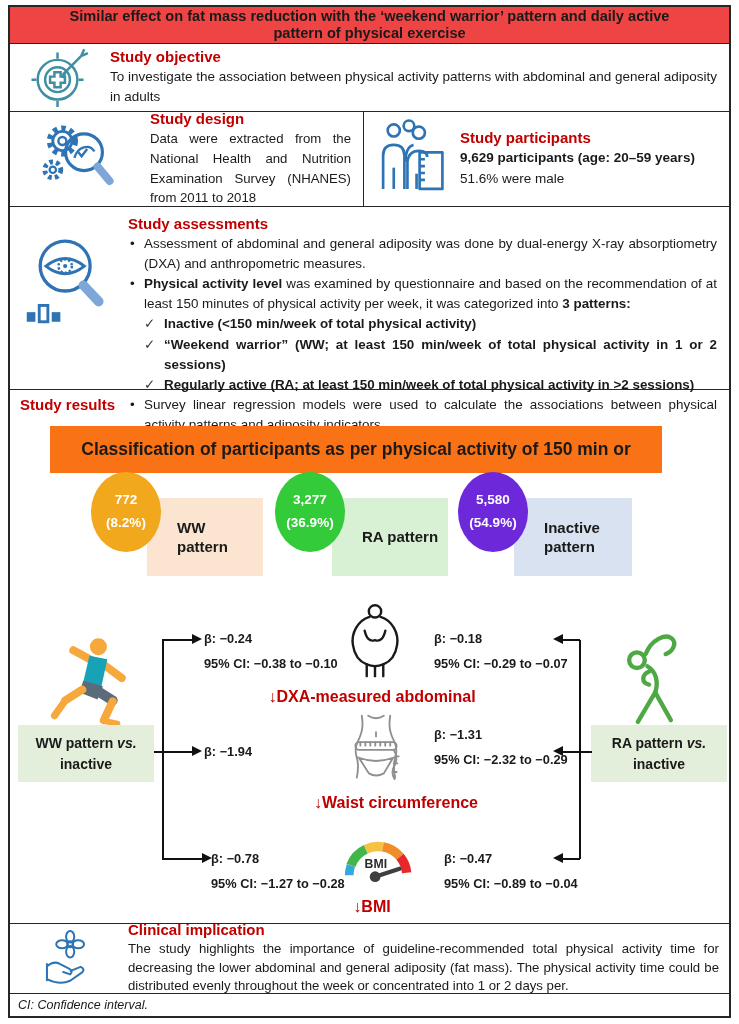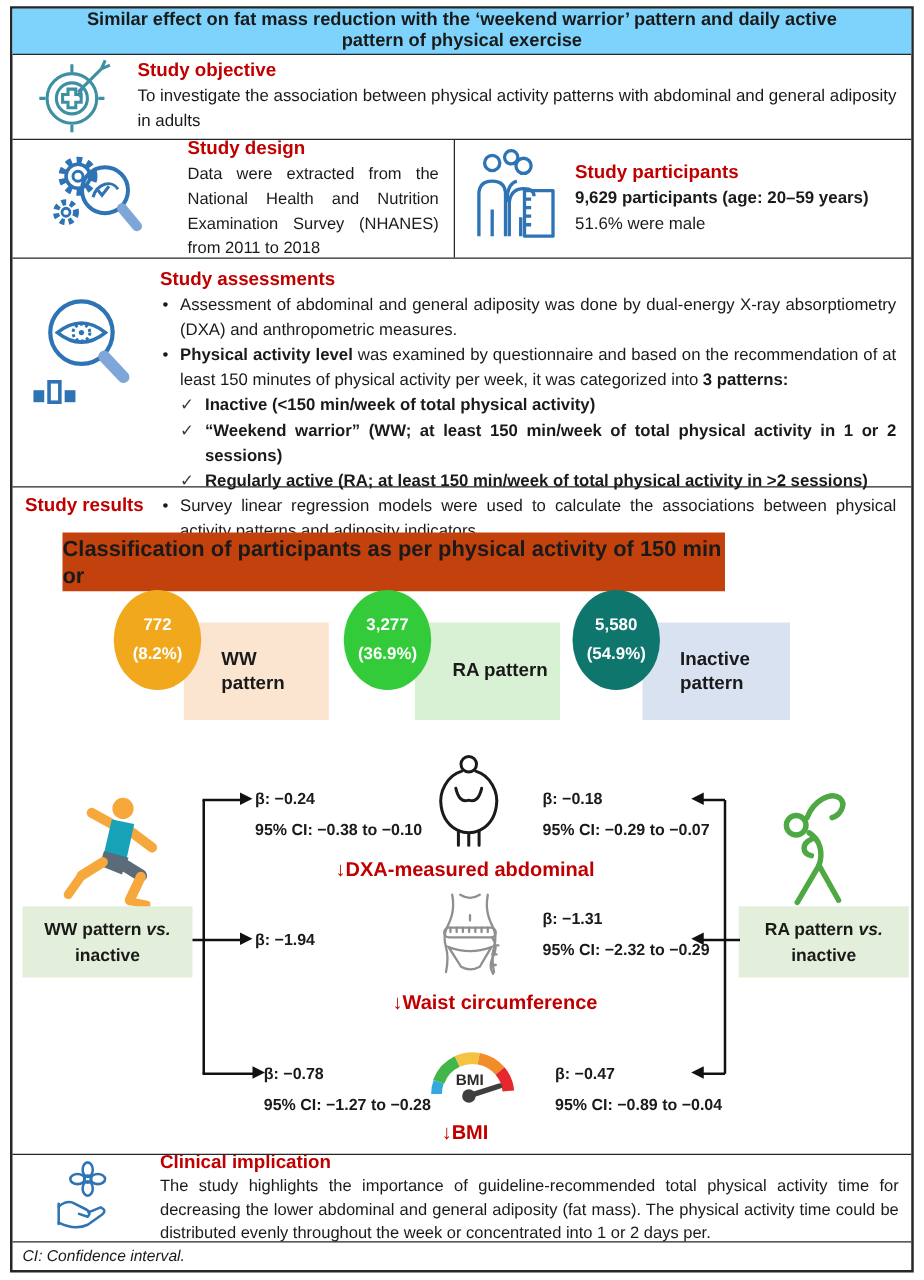--- a/index.html
+++ b/index.html
@@ -3,21 +3,21 @@
 <meta charset="utf-8">
 <style>
   * { box-sizing: border-box; margin: 0; padding: 0; }
   html,body { width: 739px; height: 1024px; background: #ffffff; font-family: "Liberation Sans", sans-serif; color: #1a1a1a; }
   .frame { position: absolute; left: 8px; top: 5px; width: 723px; height: 1013px; border: 2px solid #262626; display: flex; flex-direction: column; background: #fff; }
 
   .sec { border-bottom: 1.5px solid #262626; }
   .sec:last-child { border-bottom: none; }
 
   
-  .sec-header { height: 37px; background: #7dd3fc; display: flex; align-items: center; justify-content: center; text-align: center; padding: 2px 34px; }
+  .sec-header { height: 37px; background: #ef4444; display: flex; align-items: center; justify-content: center; text-align: center; padding: 2px 34px; }
   .sec-header .title { font-weight: bold; font-size: 14.6px; line-height: 1.18; }
 
   
   .h-red { color: #c00000; font-weight: bold; font-size: 15px; margin-bottom: 2px; }
   .body-txt { font-size: 13.5px; line-height: 1.5; }
 
   .sec-objective { height: 68px; display: flex; align-items: center; }
   .sec-objective .icon-col { width: 100px; display: flex; justify-content: center; flex: none; }
   .sec-objective .txt-col { flex: 1; padding-right: 10px; }
 
@@ -37,29 +37,29 @@
   .sec-assess .txt-col { flex: 1; padding: 8px 12px 0 0; }
   .sec-assess .body-txt { text-align: justify; font-size: 13.4px; line-height: 1.5; }
   .bullet { position: relative; padding-left: 16px; }
   .bullet::before { content: "•"; position: absolute; left: 2px; top: 0; }
   .check { position: relative; padding-left: 36px; font-weight: bold; }
   .check::before { content: "✓"; position: absolute; left: 16px; top: 0; font-weight: normal; color: #3a3a3a; }
 
   
   .sec-results { height: 534px; position: relative; }
   .res-heading { position: absolute; left: 10px; top: 6px; }
-  .banner { position: absolute; left: 40px; top: 36px; width: 530px; height: 47px; background: #c2410c; display: flex; align-items: center; justify-content: center; font-weight: bold; font-size: 17.5px; }
+  .banner { position: absolute; left: 40px; top: 36px; width: 612px; height: 47px; background: #f97316; display: flex; align-items: center; justify-content: center; font-weight: bold; font-size: 17.5px; }
 
   .g-circle { position: absolute; top: 82px; width: 70px; height: 80px; border-radius: 50%; color: #fff; font-weight: bold; font-size: 13.5px; display: flex; flex-direction: column; align-items: center; justify-content: center; line-height: 1.7; z-index: 2; text-align: center; }
   .g-rect { position: absolute; top: 108px; height: 78px; display: flex; flex-direction: column; justify-content: center; padding-left: 30px; font-weight: bold; font-size: 15px; line-height: 1.3; z-index: 1; }
   .c1 { left: 81px; background: #f2a81d; }
   .r1 { left: 137px; width: 116px; background: #fbe5d0; }
   .c2 { left: 265px; background: #33cb3a; }
   .r2 { left: 322px; width: 116px; background: #d8f0d4; }
-  .c3 { left: 448px; background: #0f766e; }
+  .c3 { left: 448px; background: #6d28d9; }
   .r3 { left: 504px; width: 118px; background: #d9e2f1; }
 
   .abs { position: absolute; }
   .vs-box { position: absolute; top: 335px; width: 136px; height: 57px; background: #e3efdb; display: flex; flex-direction: column; align-items: center; justify-content: center; font-weight: bold; font-size: 14px; line-height: 1.45; }
   .ww-box { left: 8px; }
   .ra-box { left: 581px; }
 
   .vline { position: absolute; top: 250px; height: 219px; width: 0; border-left: 2px solid #111; }
   .vl-left { left: 152px; }
   .vl-right { left: 569px; }

